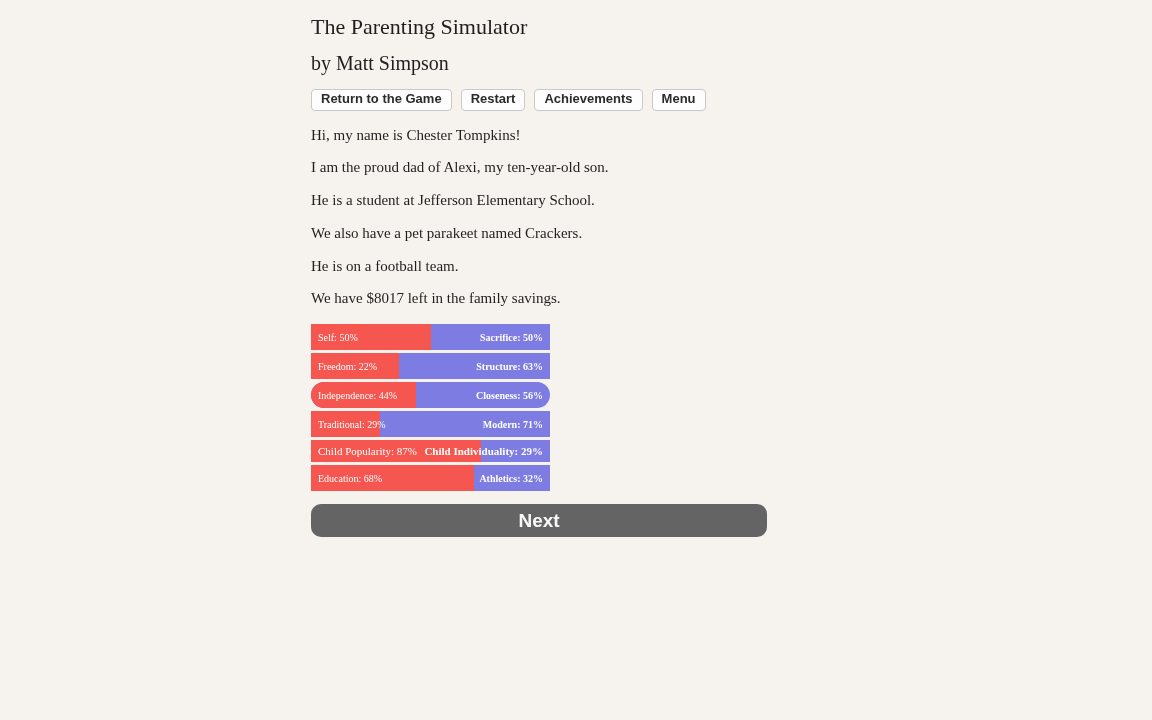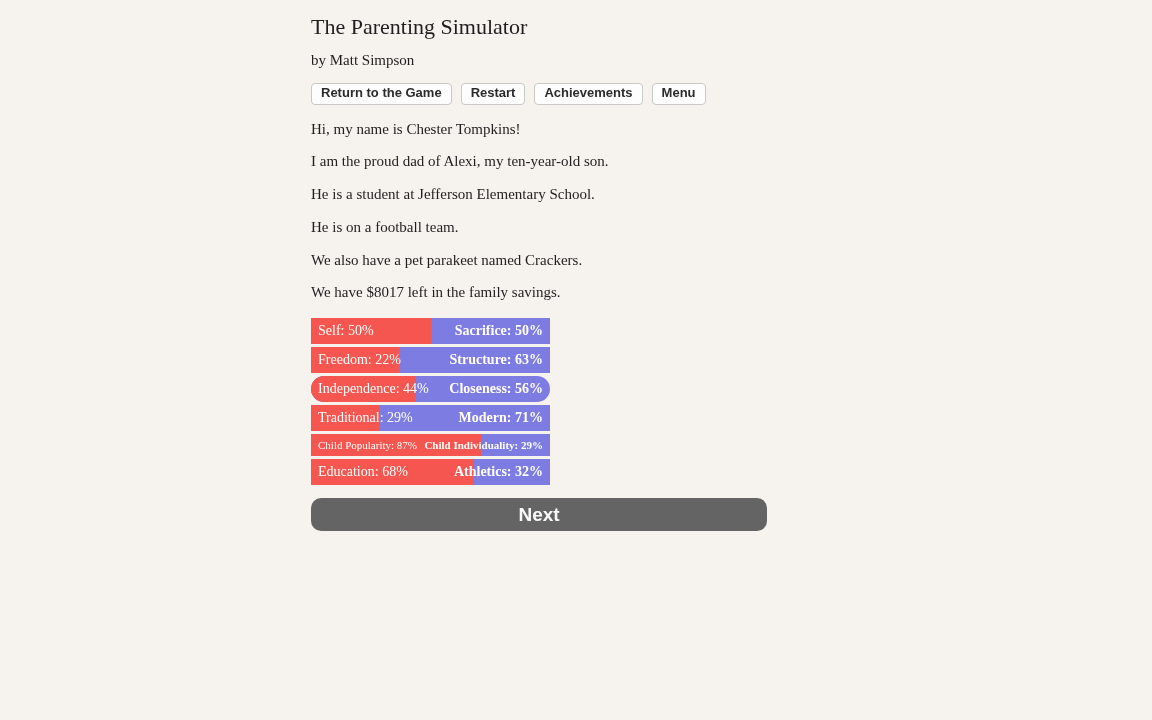--- a/index.html
+++ b/index.html
@@ -15,21 +15,21 @@
     padding-top: 14px;
   }
   .page-title {
     font-size: 22px;
     line-height: 1.2;
     margin: 0;
     font-weight: normal;
     color: #1f1f1f;
   }
   .byline {
-    font-size: 15px;
+    font-size: 20px;
     line-height: 1.2;
     margin: 11px 0 0 0;
     color: #1f1f1f;
   }
   .toolbar {
     margin-top: 14px;
     display: flex;
     gap: 9px;
     align-items: center;
   }
@@ -66,21 +66,21 @@
     position: absolute;
     left: 0; top: 0; bottom: 0;
   }
   .stat-label {
     position: absolute;
     top: 0;
     height: 100%;
     display: flex;
     align-items: center;
     color: #ffffff;
-    font-size: 14px;
+    font-size: 10px;
     white-space: nowrap;
     z-index: 2;
   }
   .stat-label.left { left: 7px; }
   .stat-label.right { right: 7px; font-weight: bold; }
   .stat-bar.small { height: 22px; }
   .stat-bar.small .stat-label { font-size: 11px; }
   .next-button {
     margin-top: 13px;
     width: 456px;
@@ -109,22 +109,22 @@
     <button>Return to the Game</button>
     <button>Restart</button>
     <button>Achievements</button>
     <button>Menu</button>
   </div>
 
   <div class="story">
     <p>Hi, my name is Chester Tompkins!</p>
     <p>I am the proud dad of Alexi, my ten-year-old son.</p>
     <p>He is a student at Jefferson Elementary School.</p>
+    <p>We also have a pet parakeet named Crackers.</p>
     <p>He is on a football team.</p>
-    <p>We also have a pet parakeet named Crackers.</p>
     <p>We have $8017 left in the family savings.</p>
   </div>
 
   <div class="stats">
 
     <div class="stat-bar" style="background-color: rgb(125, 124, 226);">
       <div class="stat-fill" style="background-color: rgb(245, 86, 79); width: 50%;"></div>
       <span class="stat-label left">Self: 50%</span>
       <span class="stat-label right">Sacrifice: 50%</span>
     </div>

